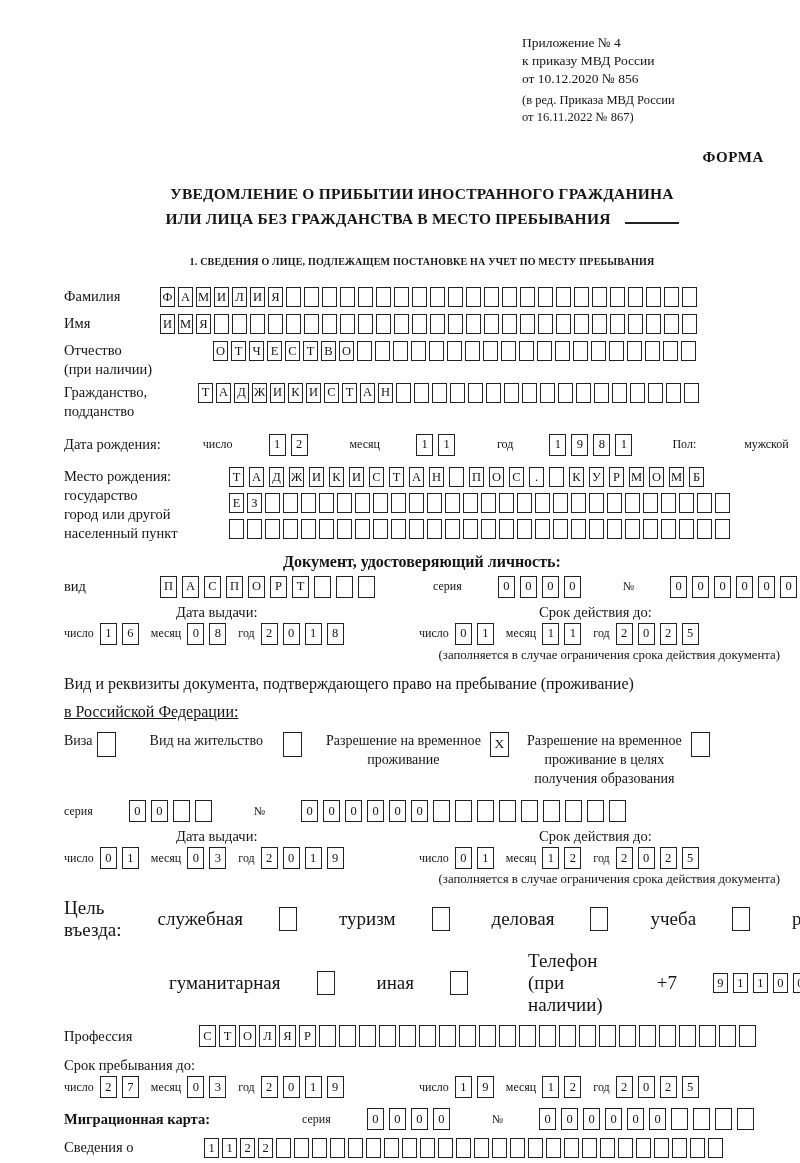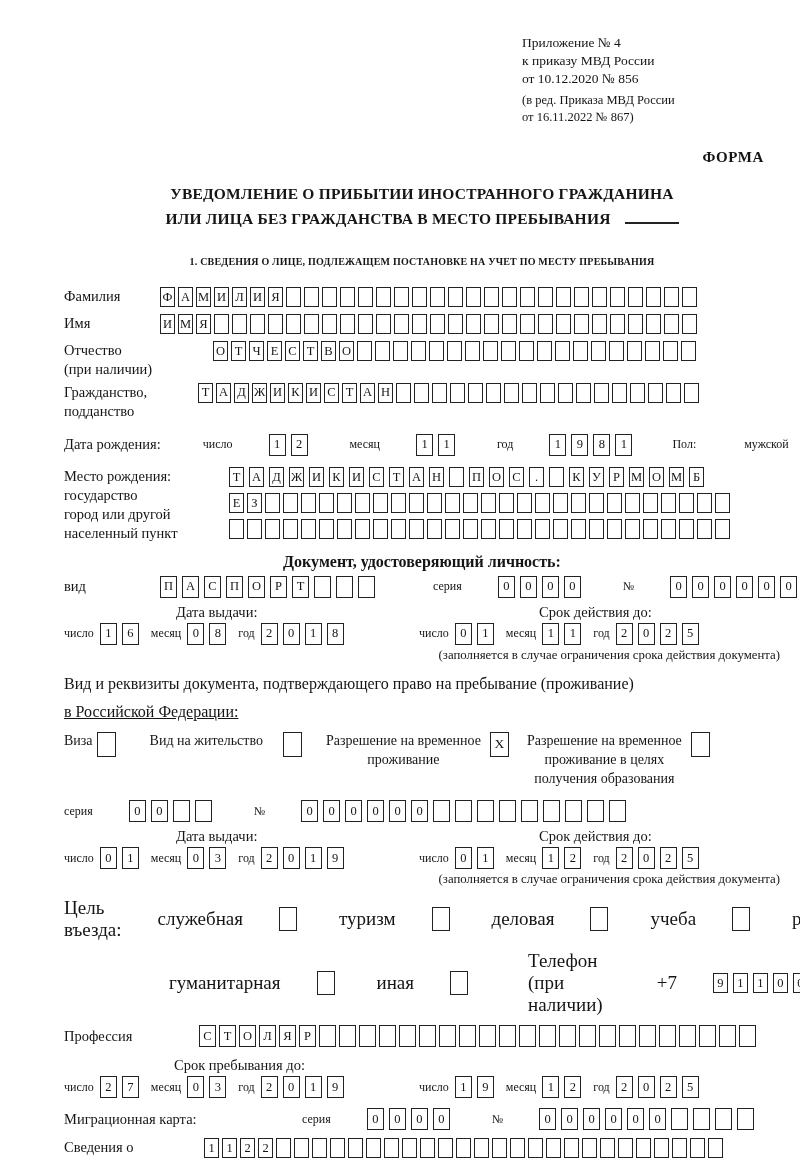--- a/index.html
+++ b/index.html
@@ -598,21 +598,21 @@
         <span class="cell"></span>
         <span class="cell"></span>
         <span class="cell"></span>
         <span class="cell"></span>
         <span class="cell"></span>
       </span>
   </div>
 
   <div class="two" style="margin-top:10px;">
     <div class="half-r">
-        <div class="dh" style="margin-left:110px;">Срок пребывания до:</div>
+        <div class="dh" style="">Срок пребывания до:</div>
       </div>
   </div>
   <div class="two" style="margin-top:2px;">
     <div class="half-l dg">
       <span class="dgl first">число</span>
       <span class="cells g5">
           <span class="cell">2</span>
           <span class="cell">7</span>
         </span>
       <span class="dgl">месяц</span>
@@ -643,21 +643,21 @@
       <span class="cells g5">
           <span class="cell">2</span>
           <span class="cell">0</span>
           <span class="cell">2</span>
           <span class="cell">5</span>
         </span>
     </div>
   </div>
 
   <div class="frow dg" style="margin-top:10px;">
-    <span class="lbl" style="width:168px;">Миграционная карта:</span>
+    <span class="lbl" style="width:168px;font-weight:bold;">Миграционная карта:</span>
     <span class="dgl" style="margin-left:40px;">серия</span>
     <span class="cells g5">
         <span class="cell">0</span>
         <span class="cell">0</span>
         <span class="cell">0</span>
         <span class="cell">0</span>
       </span>
     <span class="dgl">№</span>
     <span class="cells g5">
         <span class="cell">0</span>

